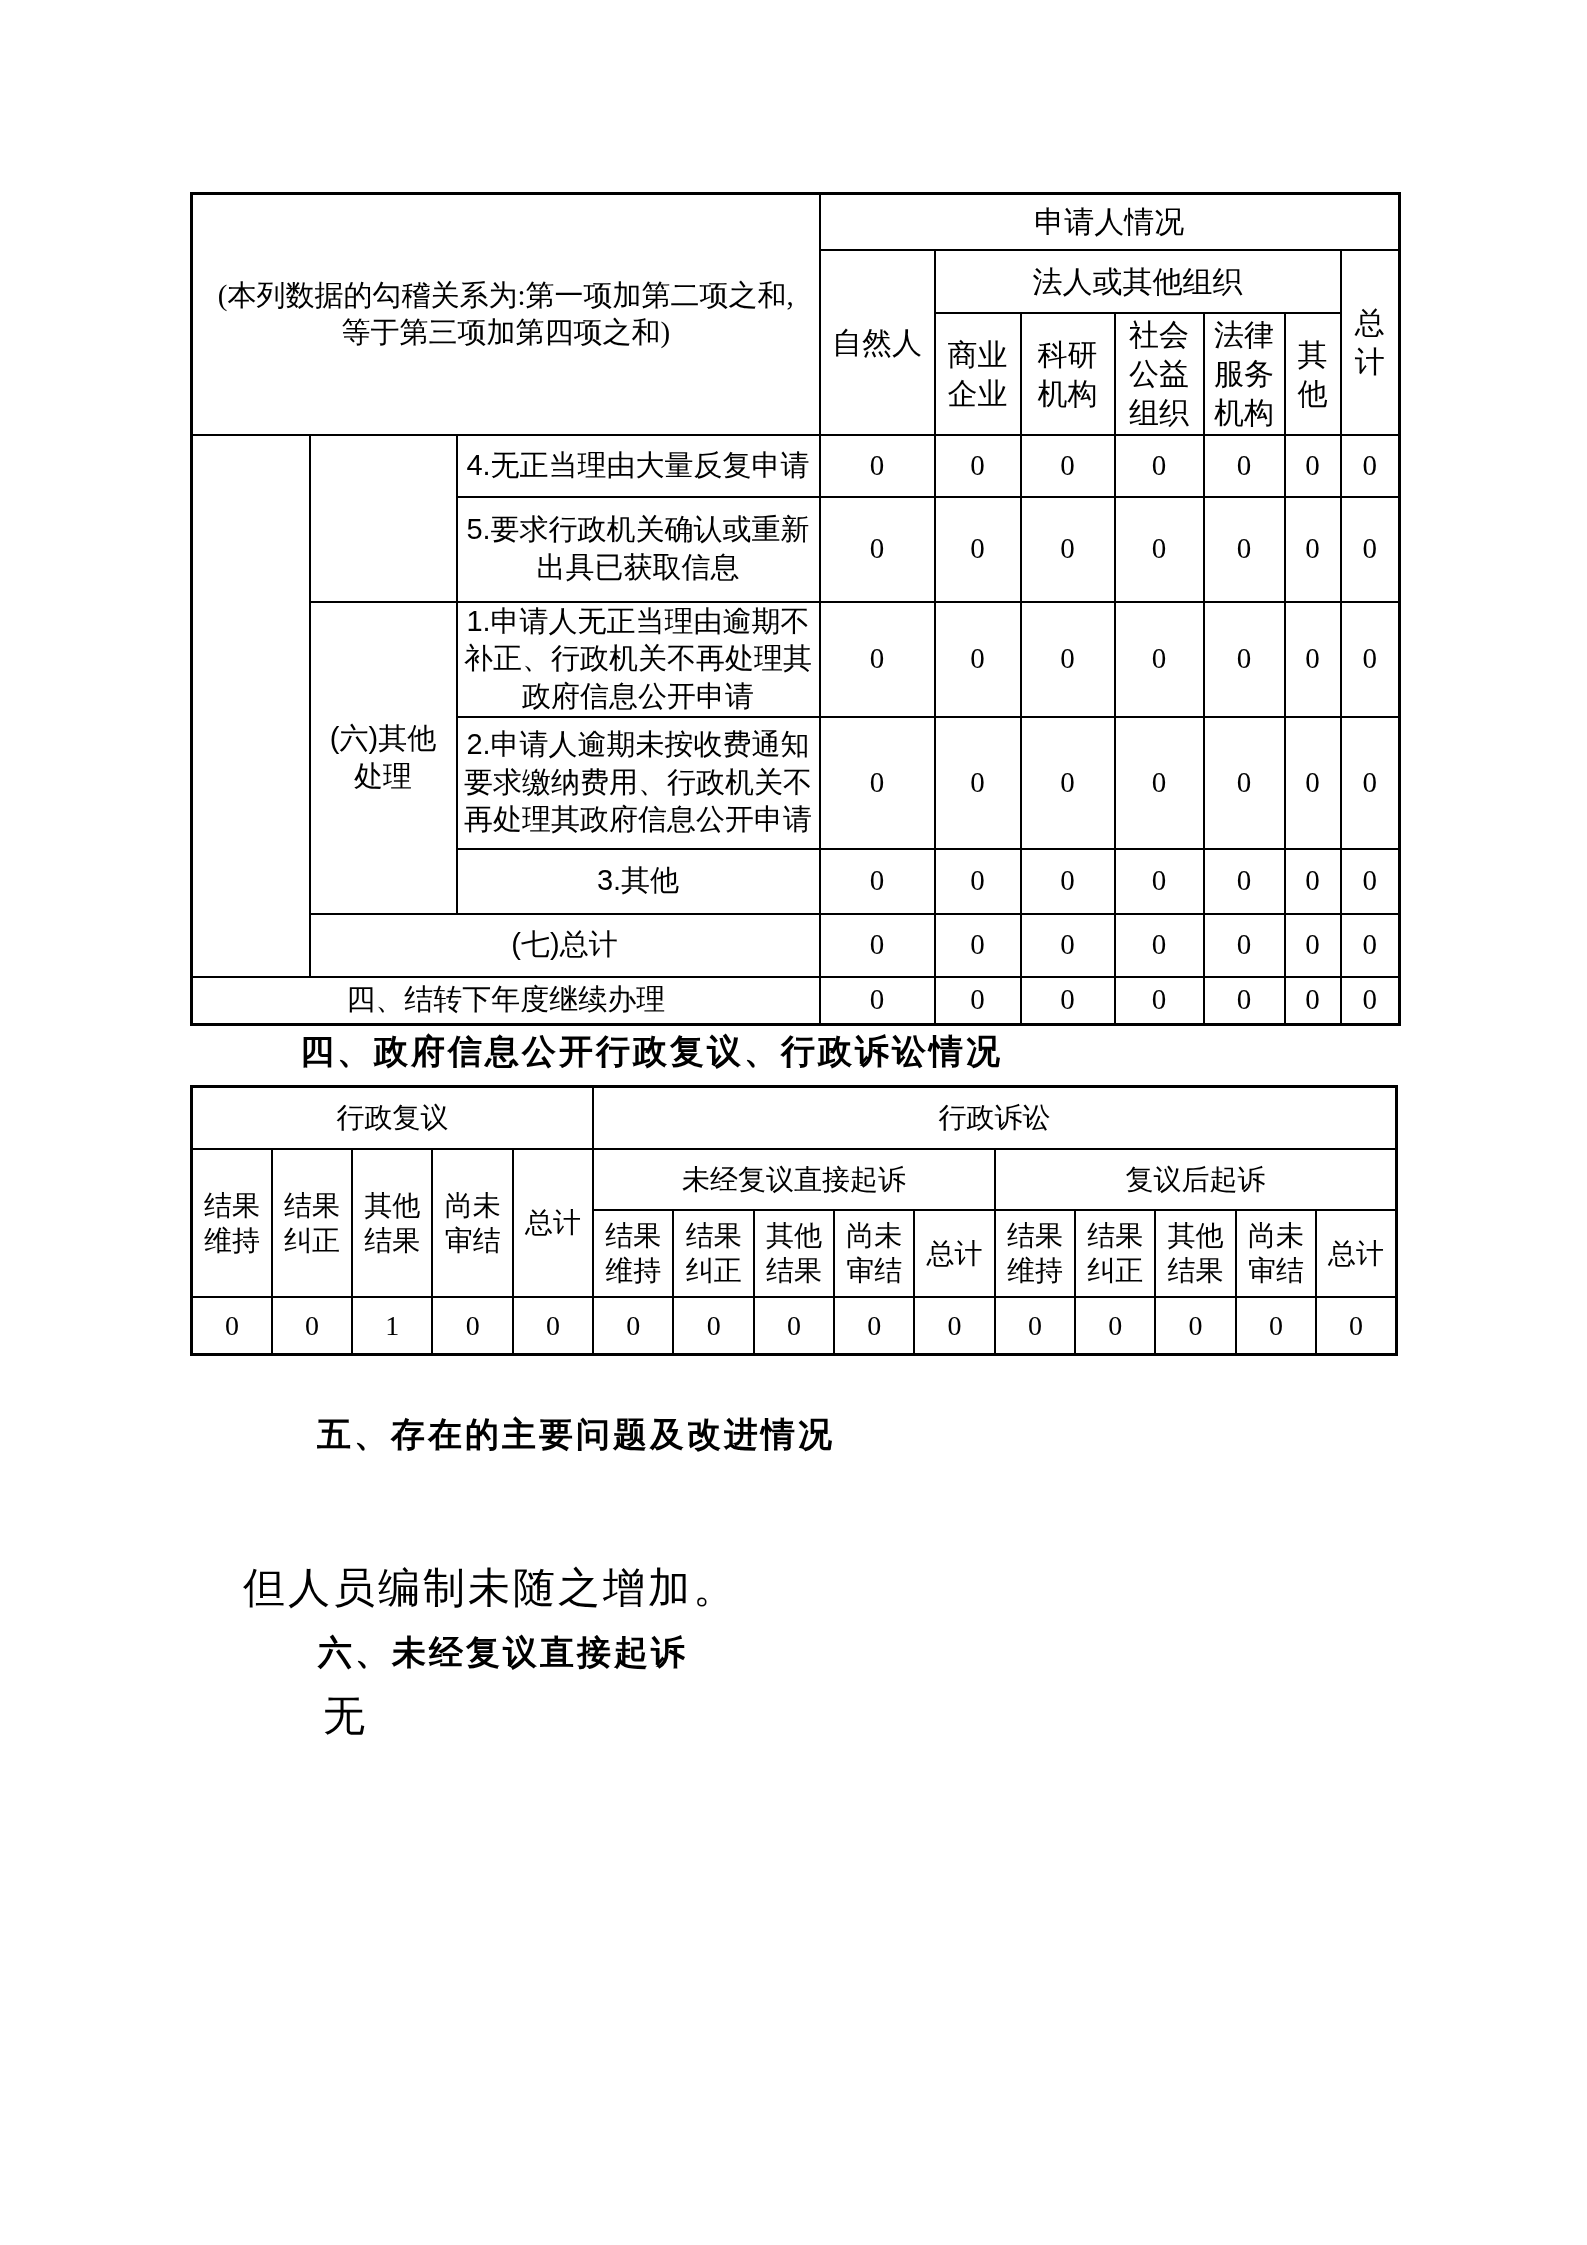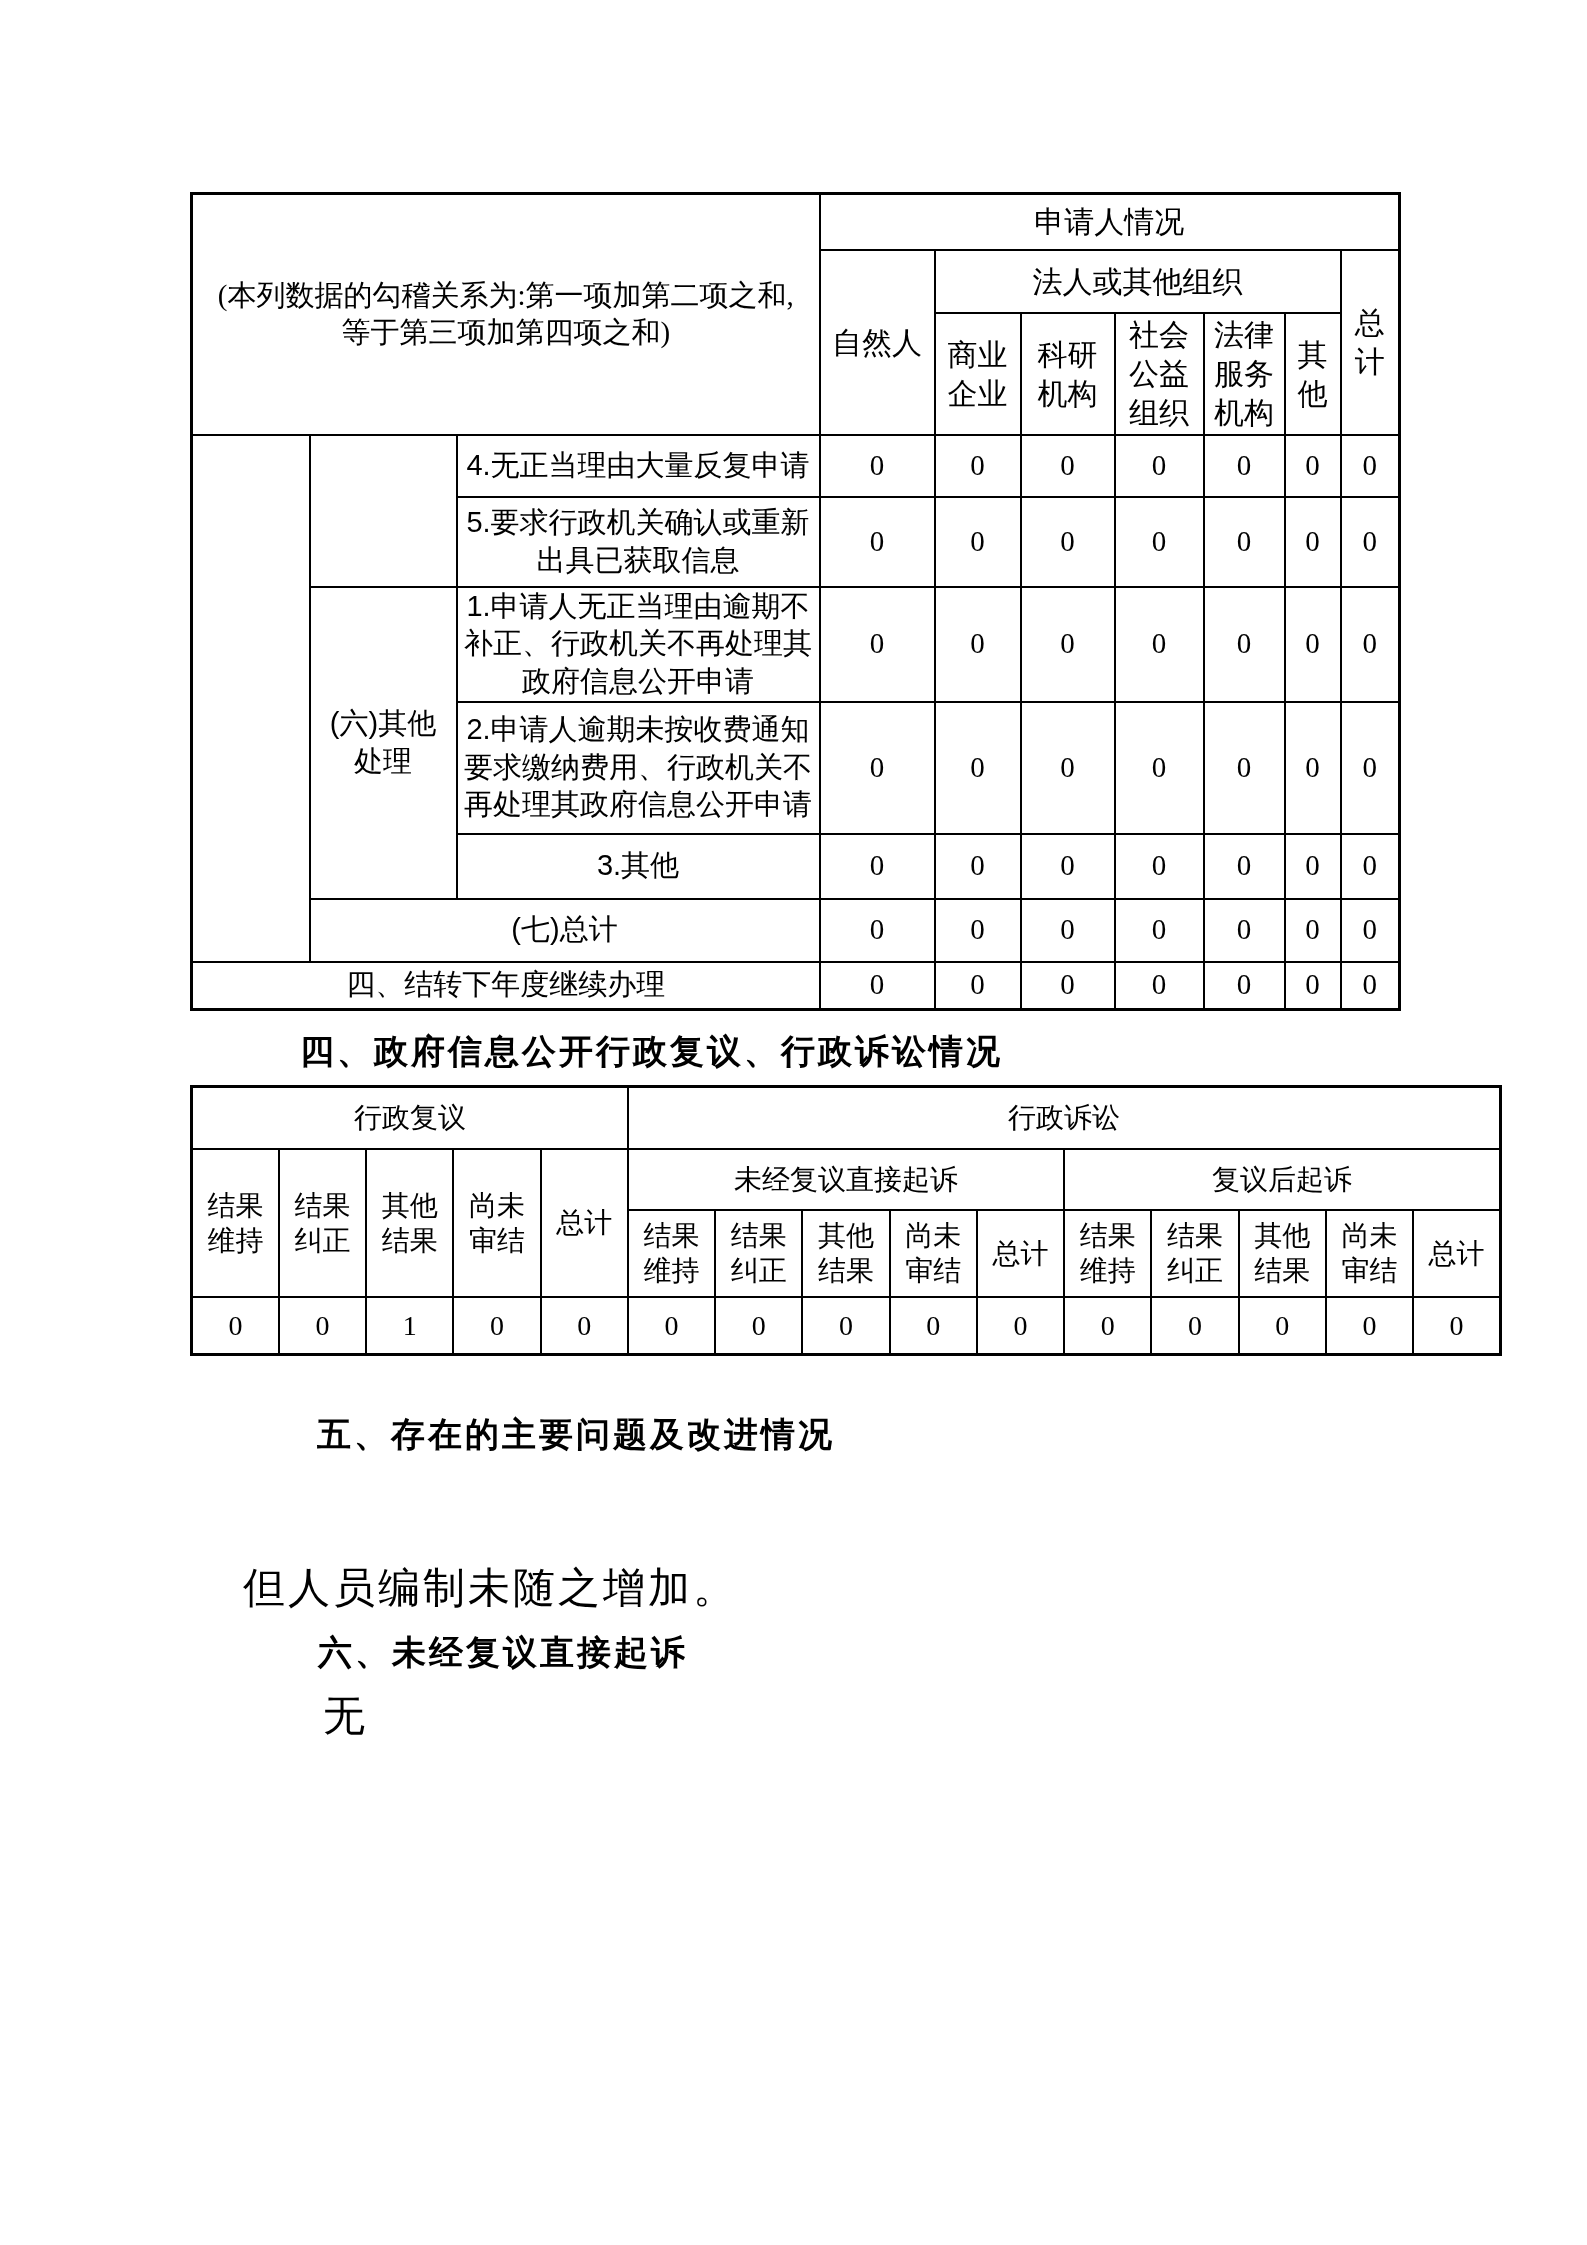--- a/index.html
+++ b/index.html
@@ -7,29 +7,29 @@
         font-family:"Liberation Sans","DejaVu Sans",sans-serif;overflow:hidden;}
 
   table.tbl{position:absolute;border-collapse:collapse;table-layout:fixed;
             border:3px solid #000;background:#fff;}
   .tbl td{border:2px solid #000;text-align:center;vertical-align:middle;
           padding:0;overflow:hidden;}
 
   .tbl1{left:190px;top:192px;width:1208px;}
   .tbl1 td{font-size:29px;line-height:1.3;}
   .tbl1 .hdr{font-size:30px;}
-  .tbl2{left:190px;top:1085px;width:1312px;padding-left:20px;}
+  .tbl2{left:190px;top:1085px;width:1208px;padding-left:20px;}
   .tbl2 td{font-size:28px;line-height:1.25;}
 
   .pre{white-space:pre-line;}
   .num{font-family:"Liberation Serif","DejaVu Serif",serif;font-size:33px;}
   .note{font-family:"Liberation Serif","DejaVu Serif",serif;font-size:28px;
         line-height:1.9;white-space:pre-line;}
 
-  .r1{height:56px}.r2{height:63px}.r3{height:122px}.r4{height:62px}.r5{height:90px}
+  .r1{height:56px}.r2{height:63px}.r3{height:122px}.r4{height:62px}.r5{height:105px}
   .r6{height:111px}.r7{height:132px}.r8{height:65px}.r9{height:63px}.r10{height:48px}
   .s1{height:62px}.s2{height:61px}.s3{height:87px}.s4{height:58px}
 
   .title{position:absolute;font-weight:bold;font-size:34px;letter-spacing:3px;
          white-space:nowrap;line-height:1.1;}
   .kai{position:absolute;font-family:"Liberation Serif","DejaVu Serif",serif;
        font-size:42px;letter-spacing:3px;white-space:nowrap;line-height:1.15;}
 
   #sec4-title{left:300px;top:1036px;font-family:Liberation Mono, monospace;}
   #sec5-title{left:317px;top:1416px;}

